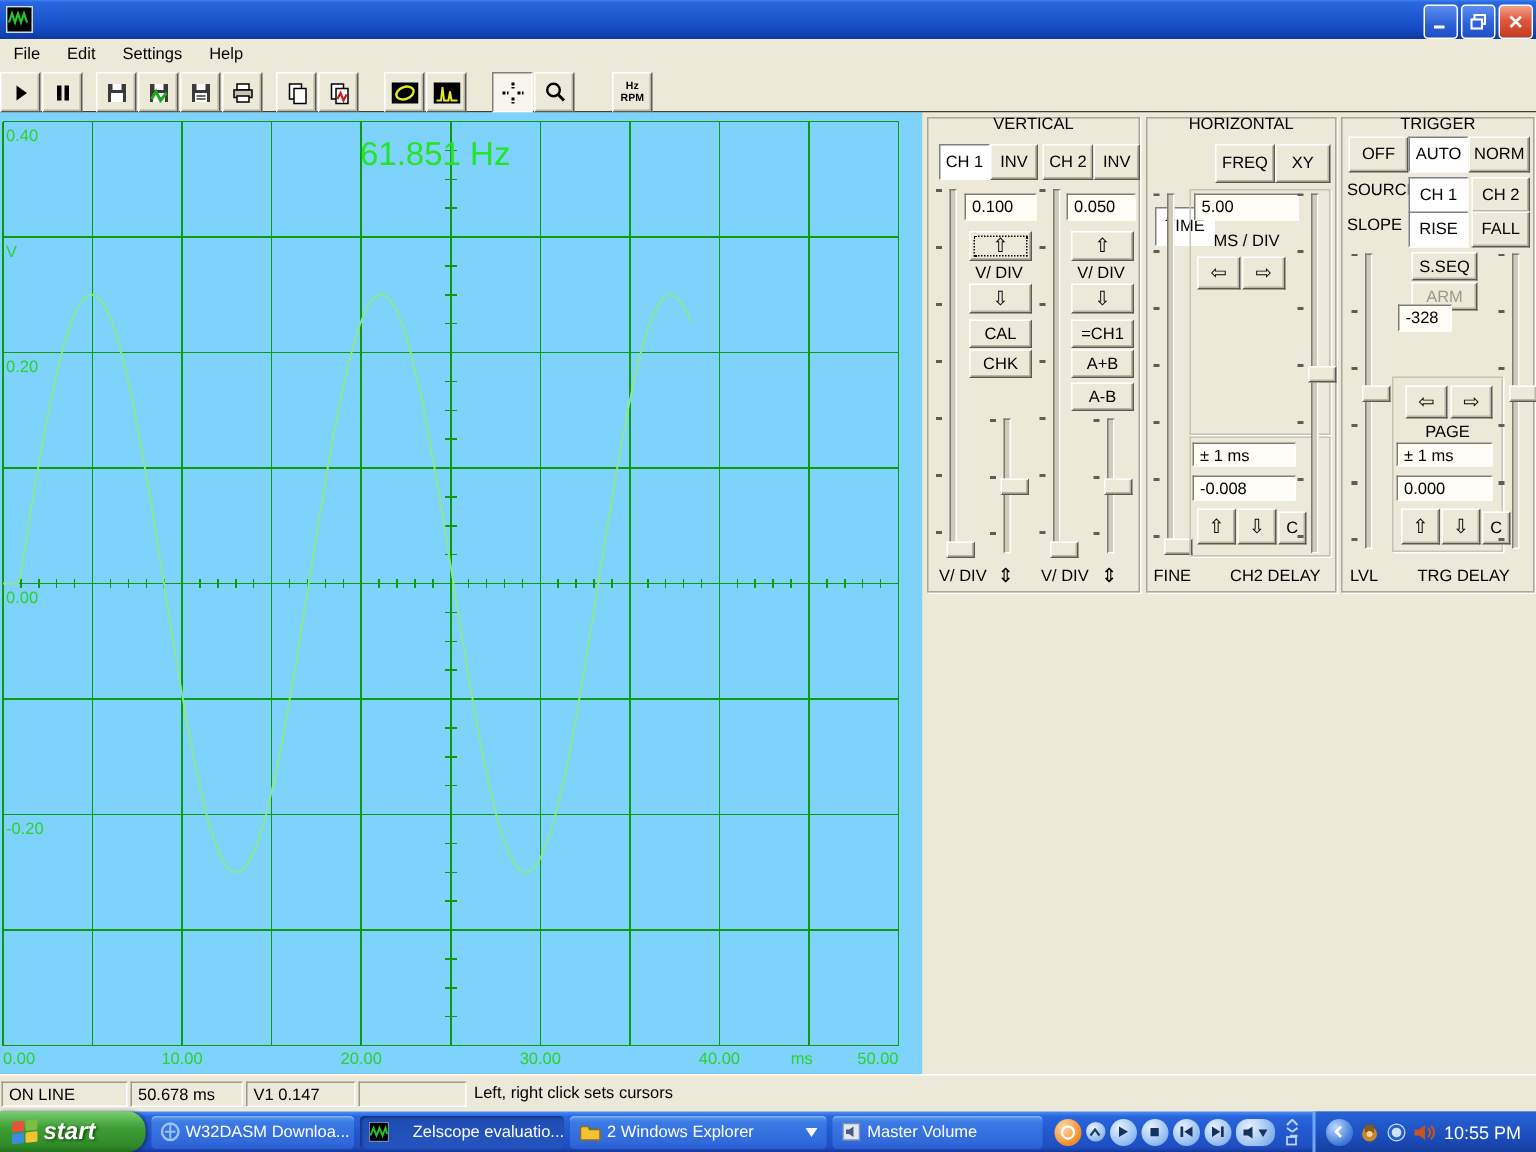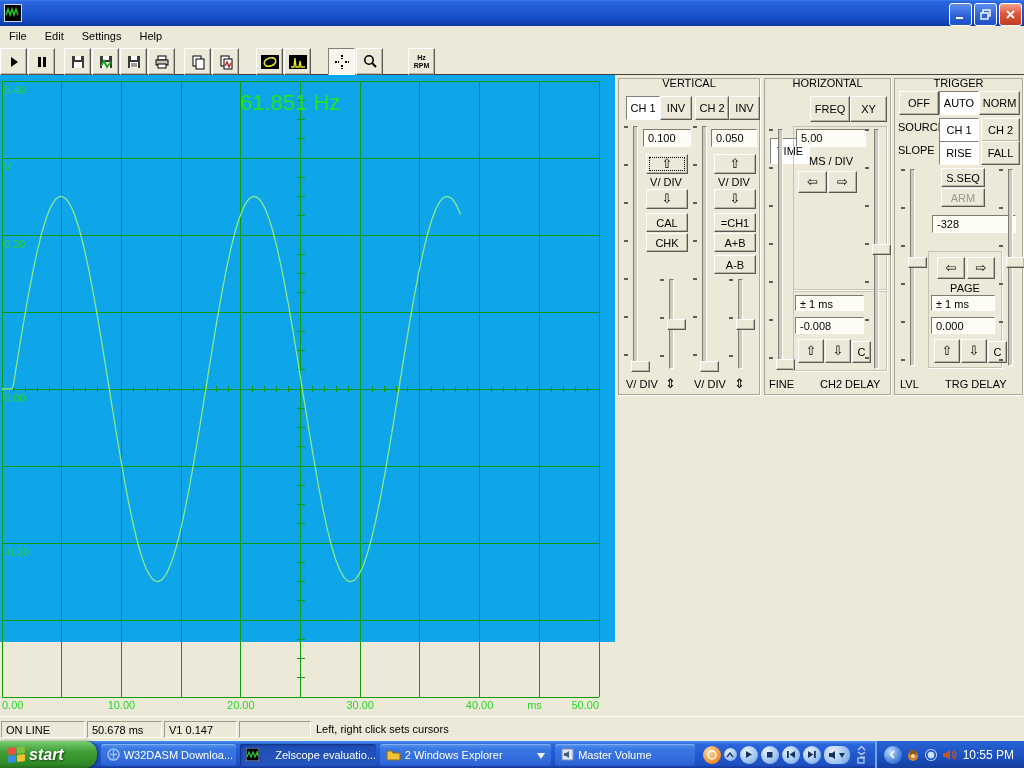--- a/index.html
+++ b/index.html
@@ -24,21 +24,21 @@
   #menubar{left:0;top:26px;width:1024px;height:20px;display:flex;align-items:center;}
   .menuitem{padding:3px 9px;}
   #toolbar{left:0;top:46px;width:1024px;height:29px;border-bottom:1px solid #404040;display:flex;align-items:flex-start;padding-top:2px;box-sizing:border-box;}
   .tbtn{width:25px;height:25px;background:#ECE9D8;border:1px solid;border-color:#FFFFFF #5A5954 #5A5954 #FFFFFF;
         box-shadow:inset -1px -1px 0 #B8B5A5;display:flex;align-items:center;justify-content:center;margin-right:1px;}
   .tbtn.pressed{background:#F7F5EC;border-color:#808080 #FFFFFF #FFFFFF #808080;box-shadow:none;}
   .tgap{width:8px;}
   .hzrpm{font-size:7px;font-weight:bold;line-height:8px;text-align:center;}
 
   
-  #scope{left:0;top:75px;width:615px;height:567px;background:#0ea5e9;}
+  #scope{left:0;top:75px;width:615px;height:641px;background:#7dd3fc;}
 
   
   #controls{left:615px;top:75px;width:409px;height:641px;background:#ECE9D8;}
   .groupbox{position:absolute;border:1px solid #ACA899;box-shadow:1px 1px 0 #FFFFFF;}
   .gtitle{position:absolute;top:-2px;left:0;right:0;text-align:center;background:transparent;}
   .btn{position:absolute;background:#ECE9D8;border:1px solid;border-color:#FFFFFF #5A5954 #5A5954 #FFFFFF;
        box-shadow:inset -1px -1px 0 #B8B5A5;display:flex;align-items:center;justify-content:center;font-size:11px;}
   .btn.active{background:#FFFFFF;border-color:#808080 #FFFFFF #FFFFFF #808080;box-shadow:none;}
   .btn.disabled{color:#9D9A87;}
   .btn.focus{outline:1px dotted #000;outline-offset:-4px;}
@@ -430,21 +430,21 @@
     <div class="btn active" style="left:44px;top:62px;width:38px;height:22px;">RISE</div>
     <div class="btn" style="left:86px;top:62px;width:37px;height:22px;">FALL</div>
 
     <div class="vslider" style="left:6px;top:90px;width:21px;height:197px;">
       <div class="ticks"></div>
         <div class="track"></div>
       <div class="thumb" style="left:7px;top:88px;"></div>
     </div>
     <div class="btn" style="left:46px;top:89px;width:42px;height:17px;">S.SEQ</div>
     <div class="btn disabled" style="left:46px;top:109px;width:42px;height:17px;">ARM</div>
-    <div class="field" style="left:37px;top:136px;width:84px;height:18px;">-328</div>
+    <div class="field" style="left:37px;top:124px;width:36px;height:18px;">-328</div>
 
     <div class="subbox" style="left:33px;top:172px;width:72px;height:115px;"></div>
     <div class="btn arrowbtn" style="left:42px;top:178px;width:26px;height:20px;">⇦</div>
     <div class="btn arrowbtn" style="left:72px;top:178px;width:26px;height:20px;">⇨</div>
     <div class="lbl" style="left:42px;top:203px;width:56px;text-align:center;">PAGE</div>
     <div class="field" style="left:36px;top:216px;width:64px;height:16px;">± 1 ms</div>
     <div class="field" style="left:36px;top:238px;width:64px;height:17px;">0.000</div>
     <div class="btn arrowbtn" style="left:39px;top:260px;width:24px;height:22px;">⇧</div>
     <div class="btn arrowbtn" style="left:66px;top:260px;width:24px;height:22px;">⇩</div>
     <div class="btn" style="left:93px;top:262px;width:17px;height:20px;">C</div>

